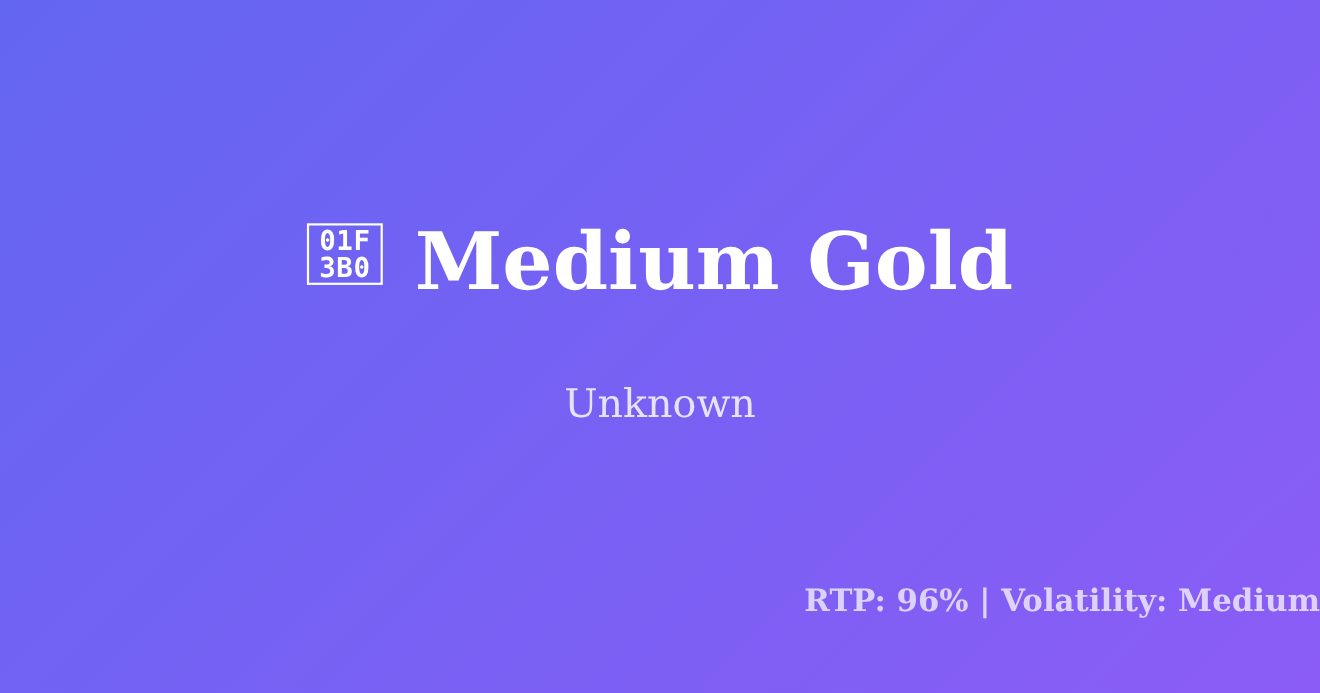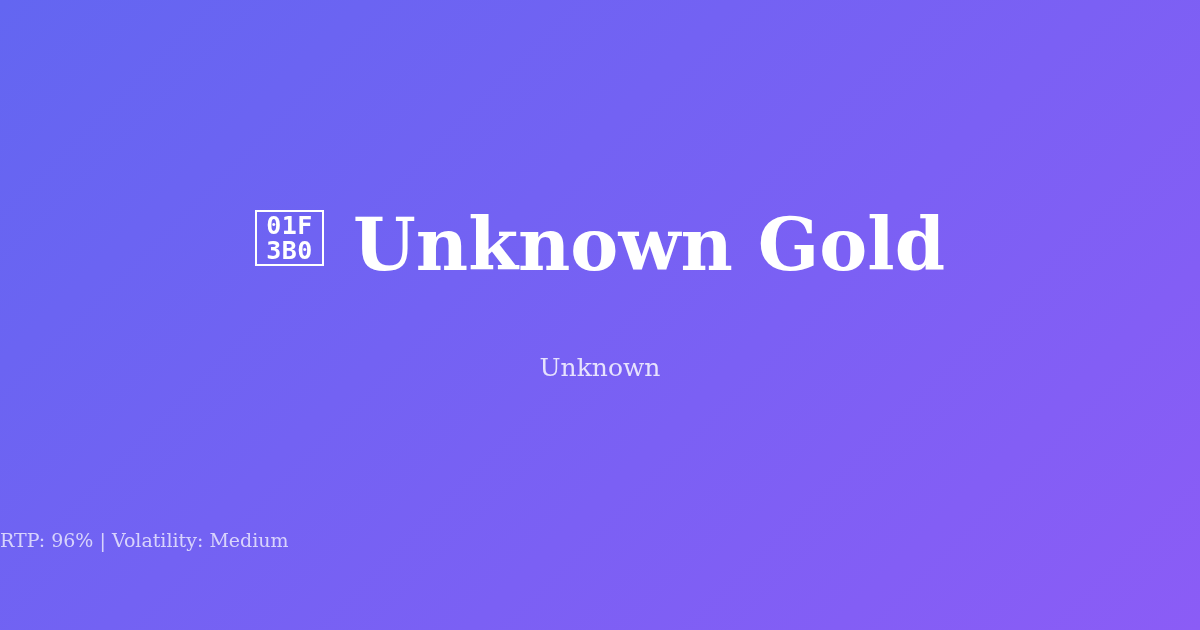--- a/index.html
+++ b/index.html
@@ -67,56 +67,56 @@
     font-weight: bold;
     line-height: 25px;
     color: #ffffff;
     letter-spacing: 0.5px;
     white-space: nowrap;
   }
 
   
   .game-subtitle {
     font-family: "DejaVu Serif", "Liberation Serif", serif;
-    font-size: 25px;
+    font-size: 36px;
     font-weight: normal;
     color: rgba(255, 255, 255, 0.82);
     line-height: 1.2;
     margin-top: 72px;
     white-space: nowrap;
   }
 
   
   .game-meta {
     position: absolute;
     left: 0;
     right: 0;
     top: 529px;
-    text-align: left;
+    text-align: right;
     font-family: "DejaVu Serif", "Liberation Serif", serif;
-    font-size: 19px;
-    font-weight: normal;
+    font-size: 28px;
+    font-weight: bold;
     color: rgba(255, 255, 255, 0.72);
     line-height: 1.2;
     white-space: nowrap;
   }
 </style>
 </head>
 <body>
 
 <div class="og-card">
 
   <div class="title-row">
 
     <span class="tofu" title="U+1F3B0">
       <span class="tofu-row">01F</span>
       <span class="tofu-row">3B0</span>
     </span>
 
-    <h1 class="game-title">Unknown Gold</h1>
+    <h1 class="game-title">Medium Gold</h1>
 
   </div>
 
   <div class="game-subtitle">Unknown</div>
 
   <div class="game-meta">RTP: 96% | Volatility: Medium</div>
 
 </div>
 
 </body></html>

